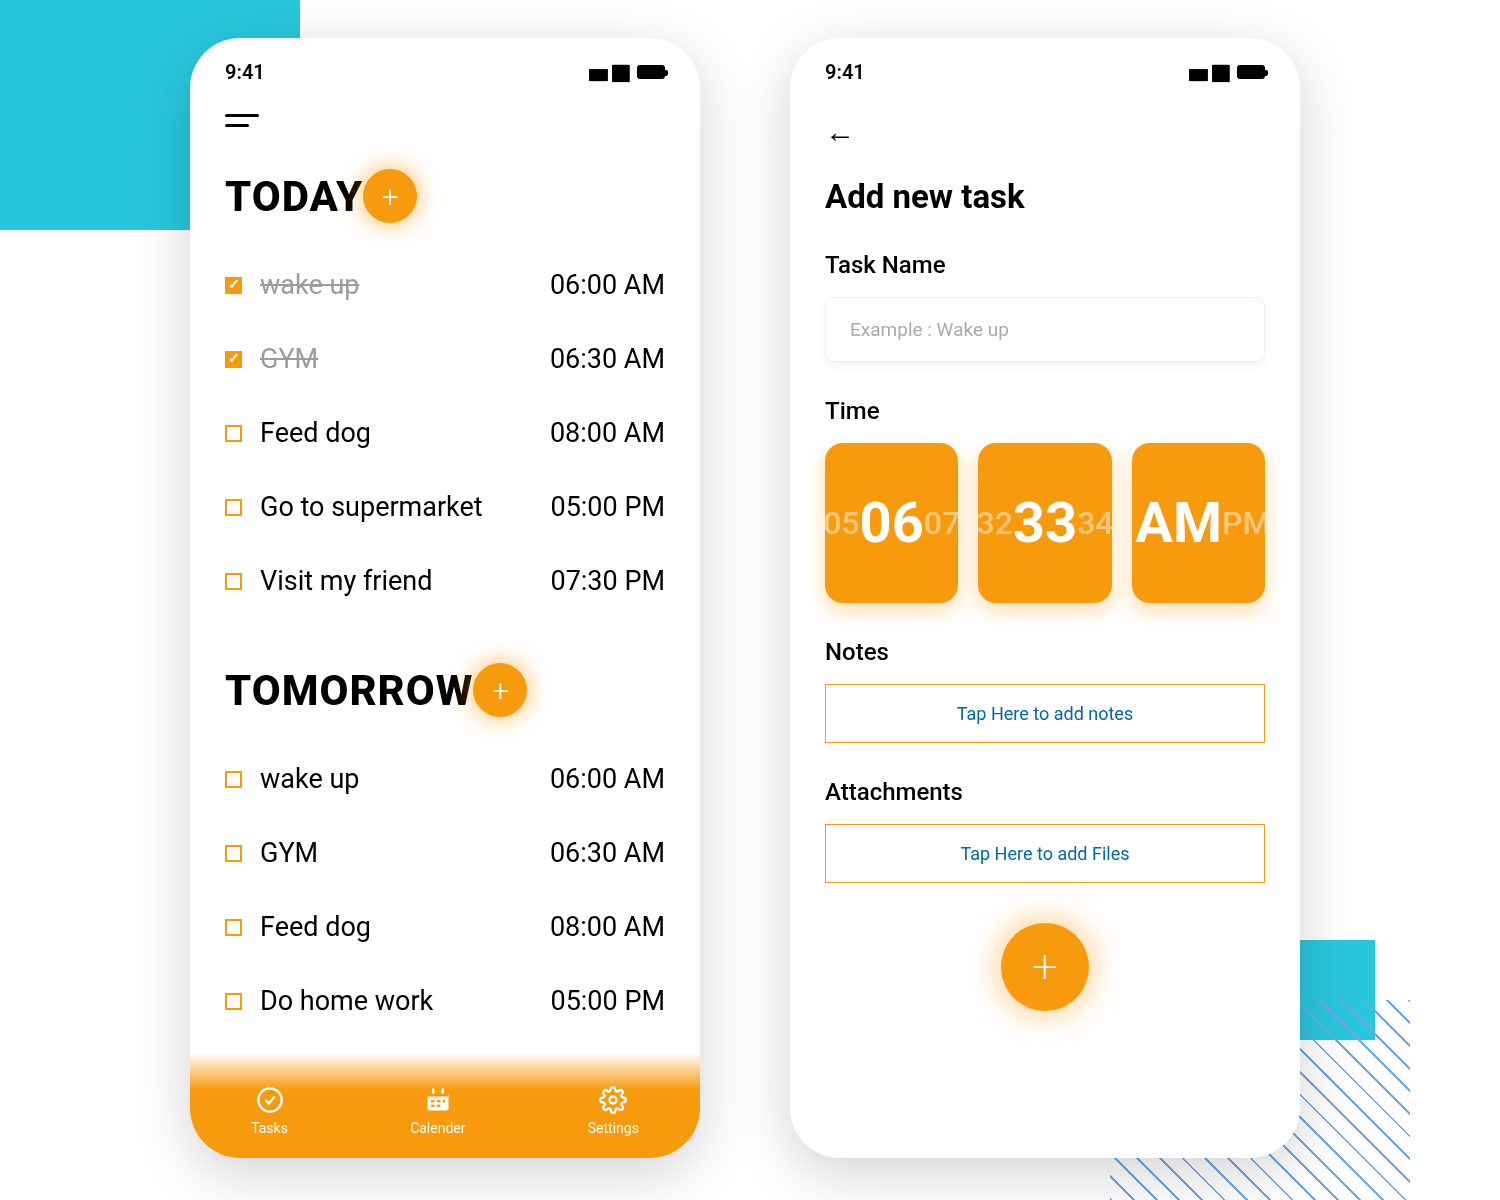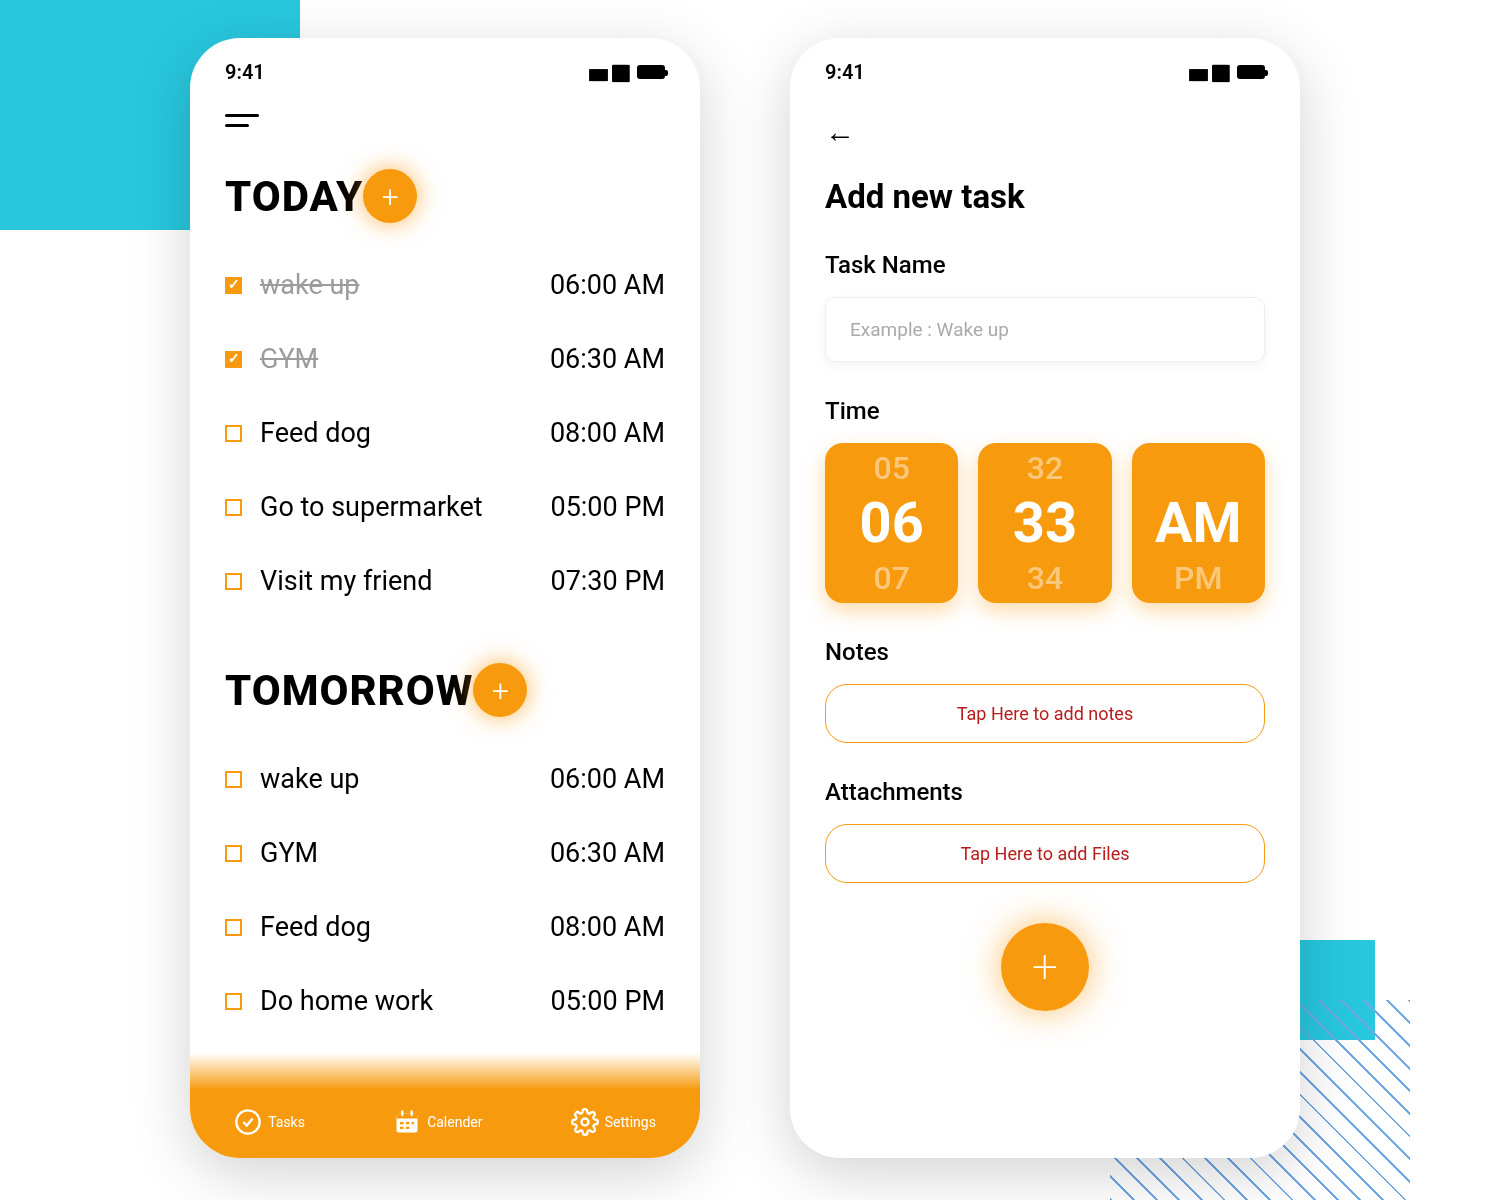--- a/index.html
+++ b/index.html
@@ -110,21 +110,21 @@
 
   
   .bottom-nav {
     position:absolute; bottom:0; left:0; right:0;
     height:105px;
     background: linear-gradient(to bottom, rgba(255,255,255,0), #f79a0e 35%, #f79a0e);
     display:flex; justify-content:space-around; align-items:flex-end;
     padding-bottom:22px;
     color:#fff;
   }
-  .nav-item { display:flex; flex-direction:row; align-items:center; gap:6px; cursor:pointer;}
+  .nav-item { display:flex; flex-direction:column; align-items:center; gap:6px; cursor:pointer;}
   .nav-item span { font-size:14px; }
   .nav-icon { width:28px; height:28px; }
 
   
   .back-arrow { margin:30px 0 0 35px; font-size:30px; cursor:pointer;}
   .page-title {
     font-size: 33px; font-weight:700;
     padding: 28px 35px 0 35px;
   }
   .field-group { padding: 35px 35px 0 35px; }
@@ -133,30 +133,30 @@
     width:100%; padding:20px 24px; font-size:19px;
     border:1px solid #eee; border-radius:10px;
     box-shadow: 0 4px 12px rgba(0,0,0,0.05);
     color:#aaa; cursor:text;
   }
   .time-row { display:flex; gap:20px;}
   .time-box {
     flex:1; height:160px; border-radius:18px;
     background:#f79a0e;
     box-shadow: 0 8px 20px rgba(247,154,14,0.35);
-    display:flex; flex-direction:column; align-items:center; justify-content:center;
+    display:flex; align-items:center; justify-content:center;
     color:#fff; overflow:hidden; position:relative; cursor:pointer;
   }
   .time-faded { opacity:0.45; font-size:32px; line-height:1; font-weight:500;}
   .time-main  { font-size:56px; font-weight:700; line-height:1.4;}
 
   .outline-btn {
     width:100%; text-align:center;
-    padding:18px; font-size:18px; color:#b91c1c;
-    border:1px solid #f79a0e; border-radius:22px; cursor:pointer;
+    padding:18px; font-size:18px; color:#0369a1;
+    border:1px solid #f79a0e; border-radius:0; cursor:pointer;
   }
 
   .fab-large {
     width:88px; height:88px; border-radius:50%;
     background:#f79a0e;
     box-shadow: 0 0 35px rgba(247,154,14,0.6);
     display:flex; align-items:center; justify-content:center;
     color:#fff; font-size:46px; font-weight:200;
     margin: 40px auto 0 auto; cursor:pointer;
   }

